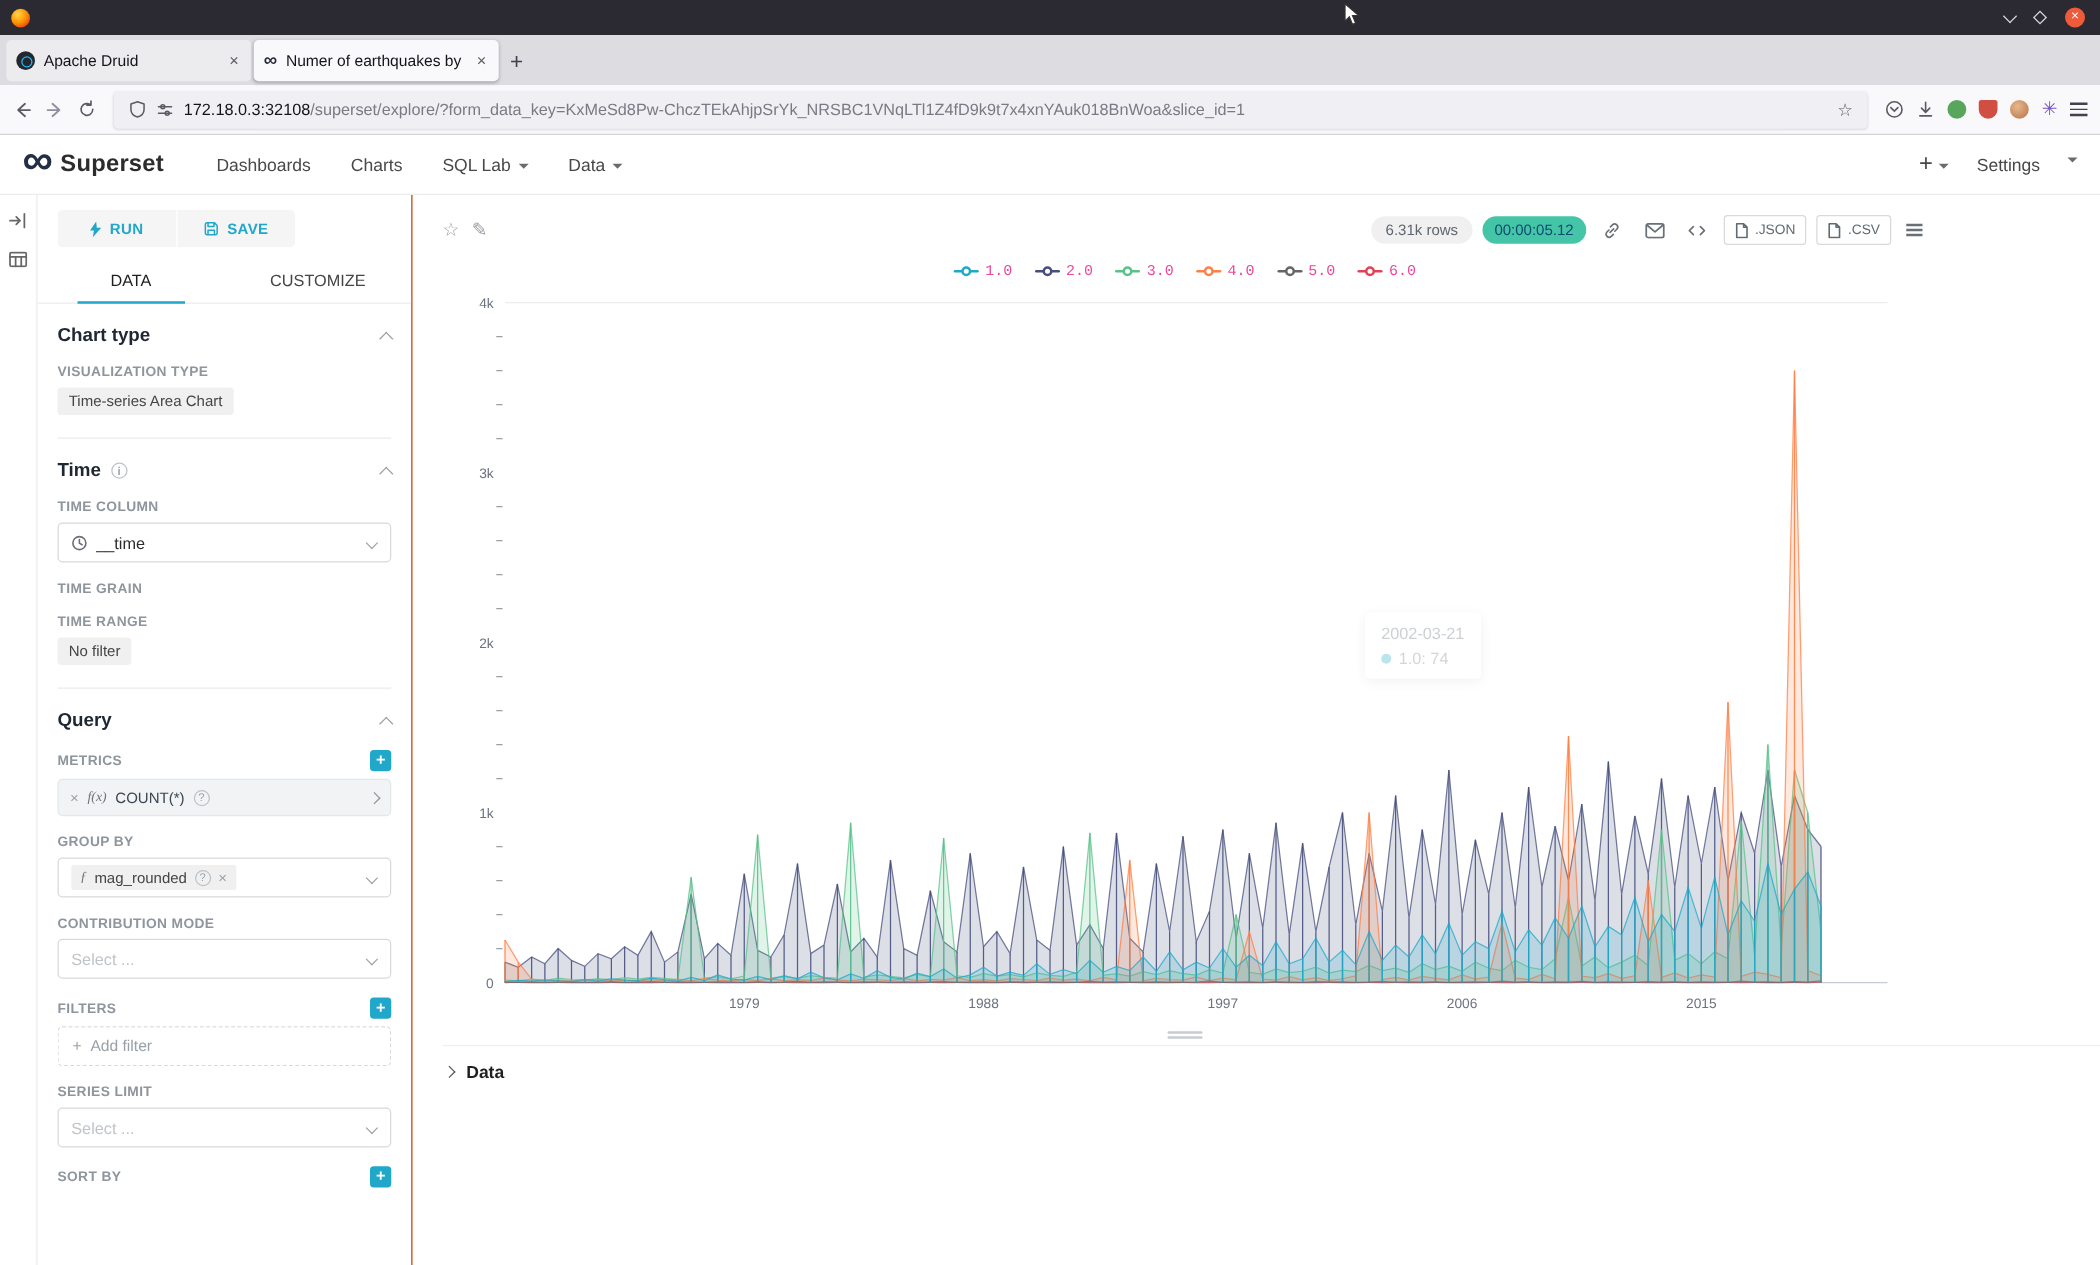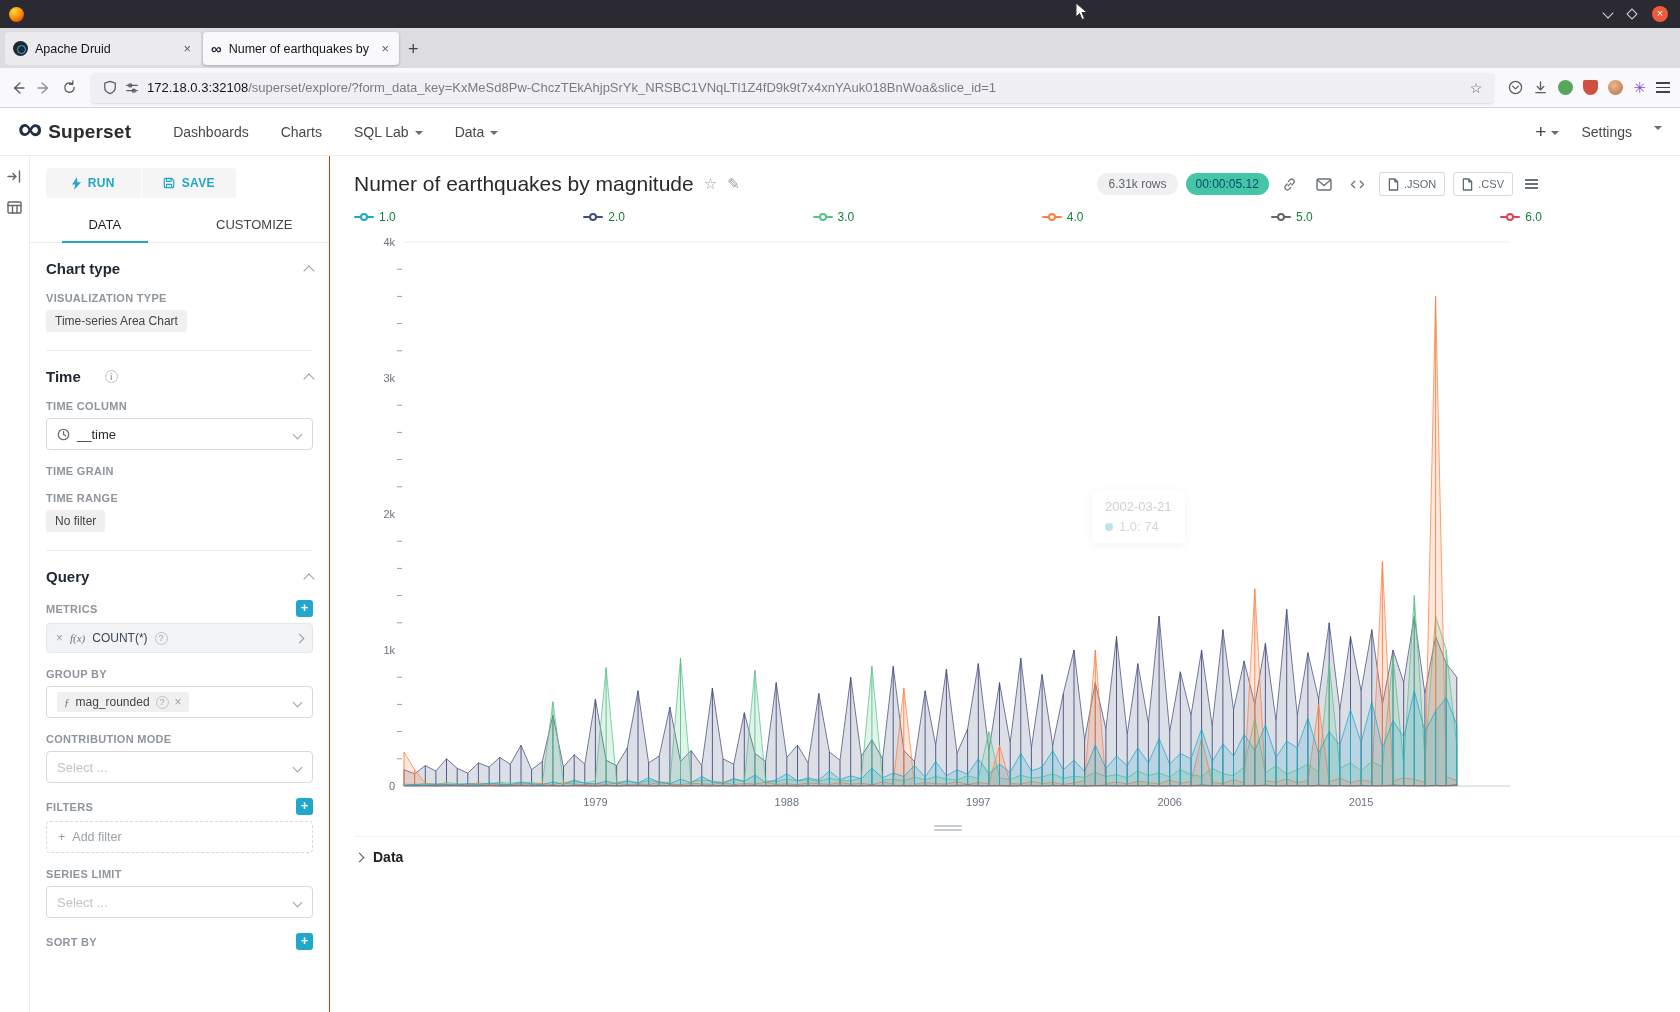--- a/index.html
+++ b/index.html
@@ -56,21 +56,21 @@
 
   
   .run-save { display:flex; width:190px; margin-bottom:10px; border-radius:4px; overflow:hidden; gap:1px; }
   .btn-run, .btn-save { flex:1; height:30px; background:#f5f5f5; color:#20a7c9; font-size:12px; font-weight:700; letter-spacing:.3px; display:flex; align-items:center; justify-content:center; gap:7px; }
   .ctrl-tabs { display:flex; margin:0 -16px; border-bottom:1px solid #ececec; }
   .ctrl-tab { flex:1; text-align:center; padding:9px 0 10px; font-size:13px; color:#454545; position:relative; }
   .ctrl-tab.active { color:#1f1f1f; }
   .ctrl-tab.active::after { content:""; position:absolute; left:32px; right:32px; bottom:-1px; height:2px; background:#20a7c9; }
   .section { padding:17px 0 18px; border-bottom:1px solid #ececec; }
   .section:last-child { border-bottom:none; }
-  .sec-h { font-size:15px; font-weight:600; color:#1f2733; display:flex; align-items:center; gap:24px; }
+  .sec-h { font-size:15px; font-weight:600; color:#1f2733; display:flex; align-items:center; gap:8px; }
   .chev-up-r { margin-left:auto; width:8px; height:8px; border-right:1.4px solid #9aa0a6; border-bottom:1.4px solid #9aa0a6; transform:rotate(-135deg); margin-top:4px; }
   .lbl-row { display:flex; align-items:center; justify-content:space-between; margin:15px 0 6px; }
   .lbl { font-size:11px; font-weight:700; color:#8e959c; letter-spacing:.3px; }
   .plus-btn { width:17px; height:17px; border-radius:3px; background:#20a7c9; color:#fff; font-size:13px; line-height:16px; text-align:center; font-weight:600; }
   .sel { height:32px; border:1px solid #d9d9d9; border-radius:4px; background:#fff; display:flex; align-items:center; padding:0 26px 0 10px; font-size:13px; color:#2b2b2b; position:relative; gap:7px; }
   .sel .chev-down { position:absolute; right:11px; top:12px; width:7px; height:7px; border-right:1.3px solid #9aa0a6; border-bottom:1.3px solid #9aa0a6; transform:rotate(45deg); }
   .placeholder { color:#bfc4c9; }
   .tag { display:inline-flex; align-items:center; gap:6px; background:#f0f0f0; border-radius:3px; padding:4px 9px; font-size:12px; color:#454545; }
   .info-dot { width:13px; height:13px; border:1px solid #bcc3c9; border-radius:50%; font-size:9px; color:#9aa2a9; display:inline-flex; align-items:center; justify-content:center; flex:none; }
   .metric-box { height:30px; background:#f1f3f4; border:1px solid #e4e7ea; border-radius:4px; display:flex; align-items:center; gap:7px; padding:0 9px; font-size:12px; color:#3b4752; }
@@ -85,21 +85,21 @@
   .chart-title { font-size:21px; color:#2a2a2a; }
   .title-ico { color:#9aa0a6; font-size:15px; }
   .ch-right { margin-left:auto; display:flex; align-items:center; gap:8px; }
   .rows-badge { background:#f0f0f0; color:#5f6670; font-size:12px; padding:4px 11px; border-radius:12px; white-space:nowrap; }
   .timer-badge { color:#0c4a6e; font-size:12px; padding:4px 10px; border-radius:12px; white-space:nowrap; background:#45c5a8; }
   .icon-btn { width:26px; height:24px; display:flex; align-items:center; justify-content:center; color:#6a7077; }
   .file-btn { height:24px; border:1px solid #d9d9d9; border-radius:3px; padding:0 8px; display:flex; align-items:center; gap:5px; font-size:11px; color:#5f6a72; background:#fff; }
   .menu-btn { display:flex; flex-direction:column; gap:2.5px; padding:4px; }
   .menu-btn span { width:13px; height:1.5px; background:#6a7077; }
 
-  .legend { display:flex; justify-content:space-between; align-items:center; gap:18px; margin:14px 138px 4px 0; font-size:12px; color:#15803d; }
+  .legend { display:flex; justify-content:center; align-items:center; gap:18px; margin:14px 138px 4px 0; font-size:12px; color:#ec4899;font-family:Liberation Mono, monospace; }
   .legend-item { display:flex; align-items:center; gap:5px; }
   .legend-marker { position:relative; width:20px; height:10px; display:inline-block; }
   .lm-line { position:absolute; left:0; right:0; top:4px; height:2px; border-radius:1px; }
   .lm-circle { position:absolute; left:6px; top:1px; width:8px; height:8px; border:2px solid; border-radius:50%; background:#fff; }
 
   .chart-wrap { position:relative; margin-right:138px; height:592px; }
   .tooltip-ghost { position:absolute; left:738px; top:262px; background:#fff; border-radius:4px; box-shadow:0 2px 10px rgba(0,0,0,.18); padding:9px 13px; opacity:.3; pointer-events:none; }
   .tt-date { font-size:13px; color:#56666f; margin-bottom:5px; }
   .tt-row { font-size:13px; color:#6a7a84; display:flex; align-items:center; gap:6px; }
   .tt-dot { width:8px; height:8px; border-radius:50%; background:#1FA8C9; }
@@ -362,21 +362,20 @@
       <div class="lbl-row">
         <span class="lbl">SORT BY</span>
         <span class="plus-btn">+</span>
       </div>
     </div>
   </div>
 
   <div class="main">
 
     <div class="chart-header">
-      <span class="chart-title">Numer of earthquakes by magnitude</span>
       <span class="title-ico">☆</span>
       <span class="title-ico">✎</span>
       <div class="ch-right">
         <span class="rows-badge">6.31k rows</span>
         <span class="timer-badge" style="background: rgb(69, 197, 168);">00:00:05.12</span>
         <span class="icon-btn">
           <svg class="ico" width="15" height="15" viewBox="0 0 16 16">
               <path d="M6.5 9.5 L9.5 6.5 M5.5 7.5 L3.8 9.2 a2.6 2.6 0 0 0 3.7 3.7 L9.2 11.2 M10.5 8.5 L12.2 6.8 a2.6 2.6 0 0 0 -3.7 -3.7 L6.8 4.8"></path>
             </svg>
         </span>

